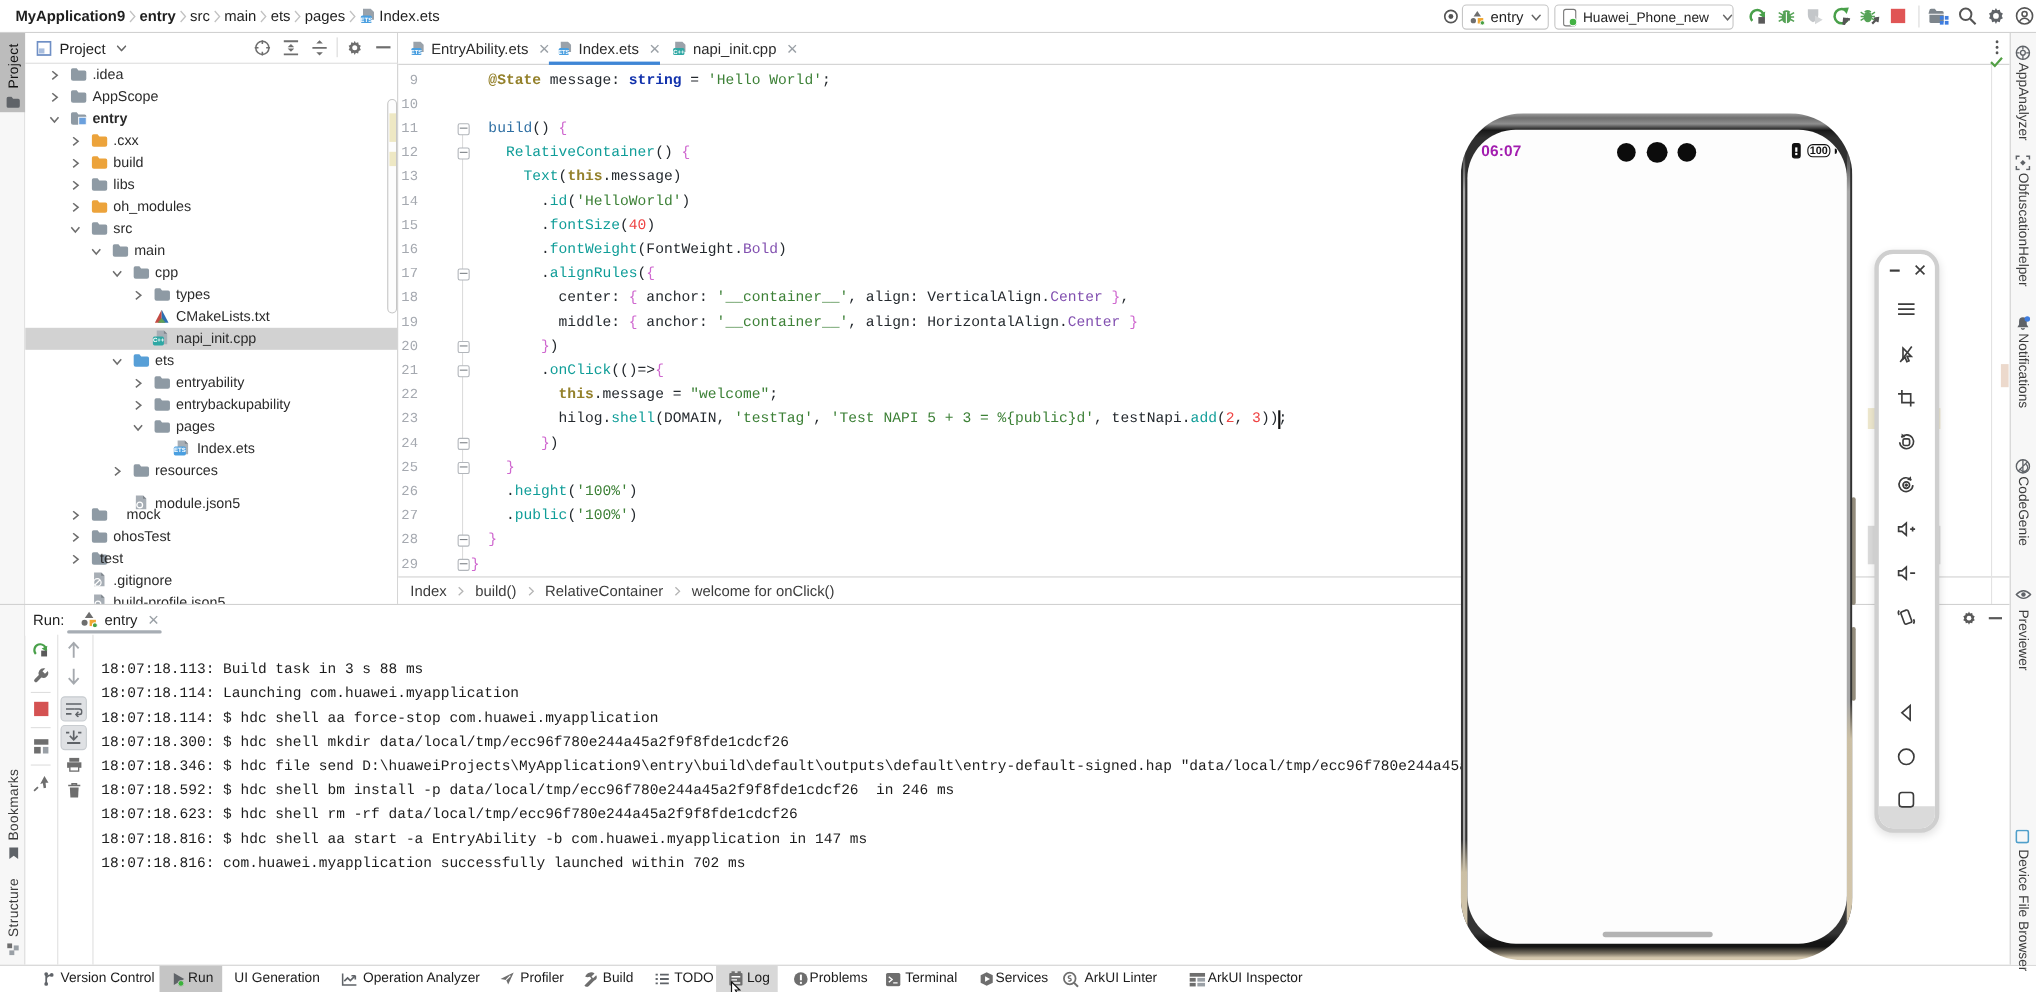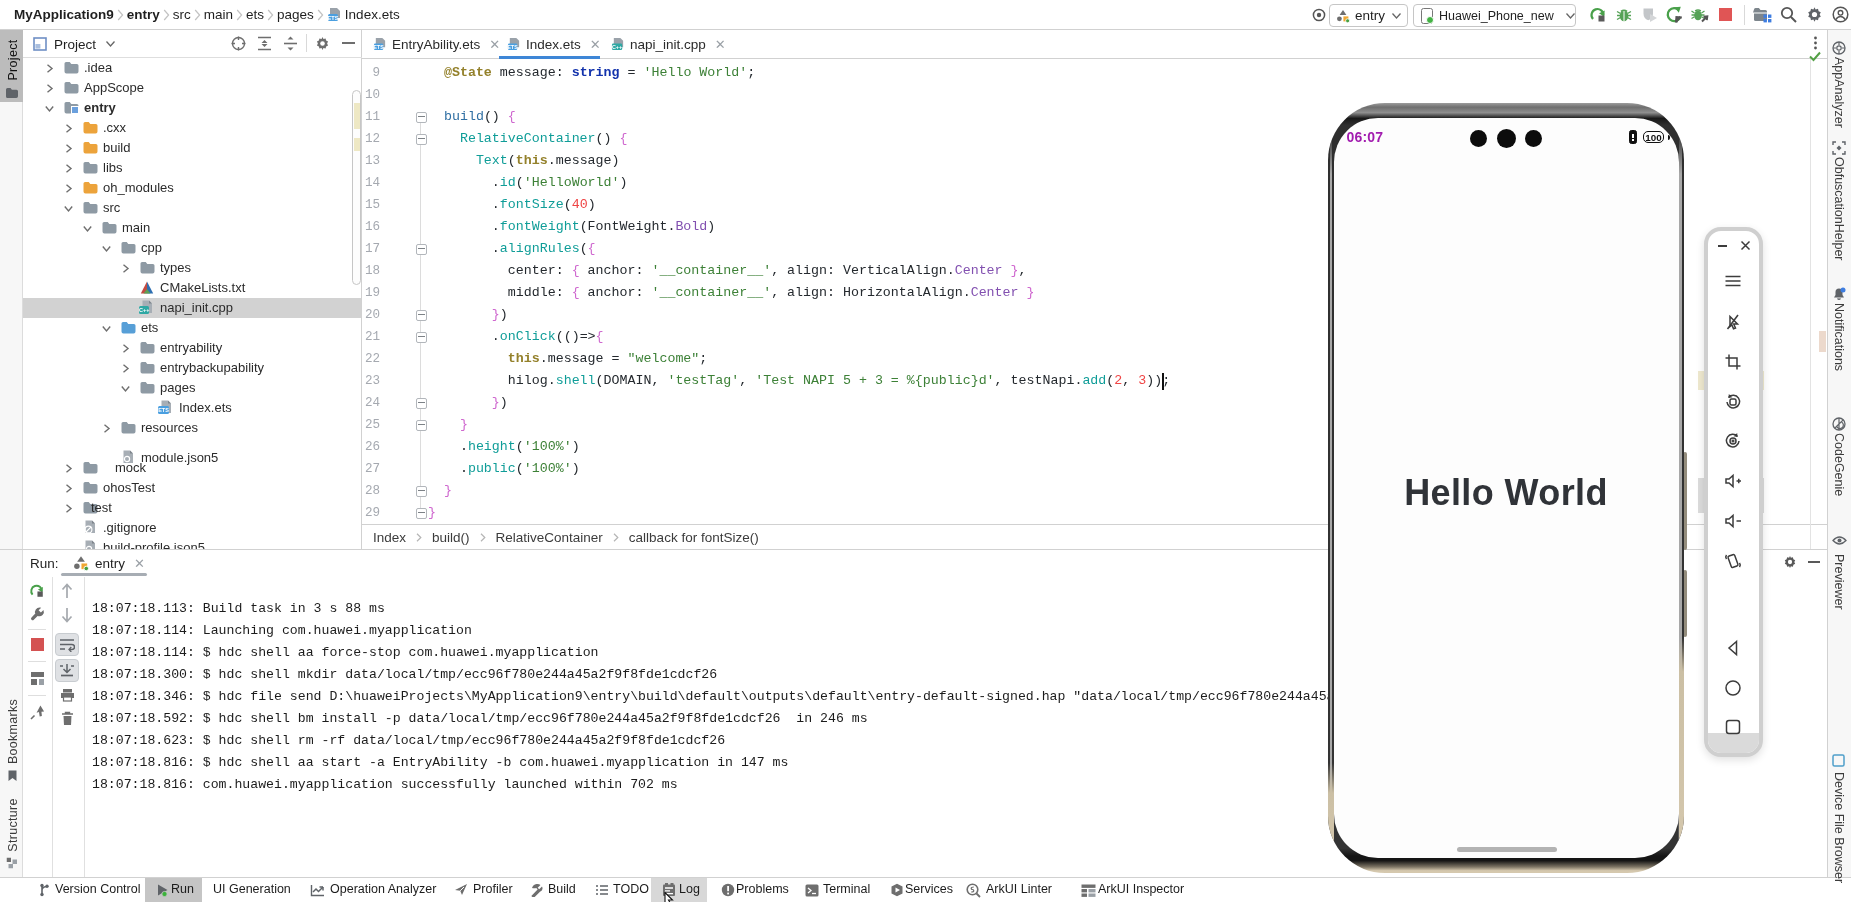--- a/index.html
+++ b/index.html
@@ -548,21 +548,21 @@
       <path d="M1 0.8 L4.8 4.5 L1 8.2" stroke="#b5b5b5" fill="none" stroke-width="1.2"></path>
     </svg>
 <span>build()</span>
     <svg width="6" height="9">
       <path d="M1 0.8 L4.8 4.5 L1 8.2" stroke="#b5b5b5" fill="none" stroke-width="1.2"></path>
     </svg>
 <span>RelativeContainer</span>
     <svg width="6" height="9">
       <path d="M1 0.8 L4.8 4.5 L1 8.2" stroke="#b5b5b5" fill="none" stroke-width="1.2"></path>
     </svg>
-<span>callback for fontSize()</span>
+<span>welcome for onClick()</span>
 </div>
 <div class="a" style="left:1810px;top:59px;width:1px;height:490px;background:#e3e3e3"></div>
 
 <div class="a" style="left:0;top:549px;width:1827px;height:1px;background:#d1d1d1"></div>
 <div class="a" style="left:23px;top:550px;width:1804px;height:28px;background:#fff"></div>
 <div class="a" style="left:30px;top:550px;height:27px;line-height:27px;font-size:13.5px">Run:</div>
 <div class="a r" style="left:73px;top:550px;height:26px;gap:6px;font-size:13.5px">
 <svg width="16" height="16" viewBox="0 0 14 14">
       <path d="M7 1 L10.4 6 H3.6 Z" fill="#6e6e6e"></path>
       <circle cx="3.4" cy="9.8" r="2.4" fill="#6e6e6e"></circle>
@@ -827,21 +827,20 @@
 <div class="a" style="left:1333.5px;top:118px;width:345px;height:739.5px;z-index:9">
   <div class="a" style="left:13px;top:11px;font-size:14px;font-weight:bold;color:#a21caf;letter-spacing:.2px">06:07</div>
   <div class="a" style="left:136.5px;top:12px;width:17px;height:17px;border-radius:50%;background:#0c0c0c"></div>
   <div class="a" style="left:163.5px;top:11px;width:19px;height:19px;border-radius:50%;background:#0c0c0c"></div>
   <div class="a" style="left:191.5px;top:12px;width:17px;height:17px;border-radius:50%;background:#0c0c0c"></div>
   <div class="a" style="left:295.5px;top:12px;width:7.5px;height:14px;border:1.5px solid #111;border-radius:2.5px;background:#111"></div>
   <div class="a" style="left:298.5px;top:15.5px;width:1.6px;height:4px;background:#fff"></div>
   <div class="a" style="left:298.5px;top:21px;width:1.6px;height:1.8px;background:#fff"></div>
   <div class="a" style="left:309.5px;top:12.5px;width:21px;height:12.5px;border:1.5px solid #111;border-radius:5px;font-size:9.8px;font-weight:bold;text-align:center;line-height:12px;color:#111">100</div>
   <div class="a" style="left:334px;top:17px;width:2px;height:5px;background:#111;border-radius:0 2px 2px 0"></div>
-  <div class="a" style="left:0;top:354px;width:345px;text-align:center;font-size:36px;font-weight:bold;color:#303338;letter-spacing:0.4px">Hello World</div>
   <div class="a" style="left:123px;top:729px;width:100px;height:4.5px;border-radius:3px;background:#b3b3b3"></div>
 </div>
 
 <div class="a" style="left:1704px;top:227px;width:59px;height:530px;border-radius:17px;background:#fff;border:4px solid #cfcfcf;z-index:10;box-shadow:0 3px 8px rgba(0,0,0,.12)"></div>
 <div class="a" style="left:1708px;top:733px;width:51px;height:20px;background:#dadada;border-radius:0 0 13px 13px;z-index:11"></div>
 <div class="a" style="left:1718px;top:245px;width:9px;height:1.8px;background:#3c3c3c;z-index:12"></div>
 <div class="a" style="left:1740px;top:240px;z-index:12">
     <svg width="11" height="11">
       <path d="M1.5 1.5 L9.5 9.5 M9.5 1.5 L1.5 9.5" stroke="#3c3c3c" stroke-width="1.5" fill="none"></path>
     </svg>

